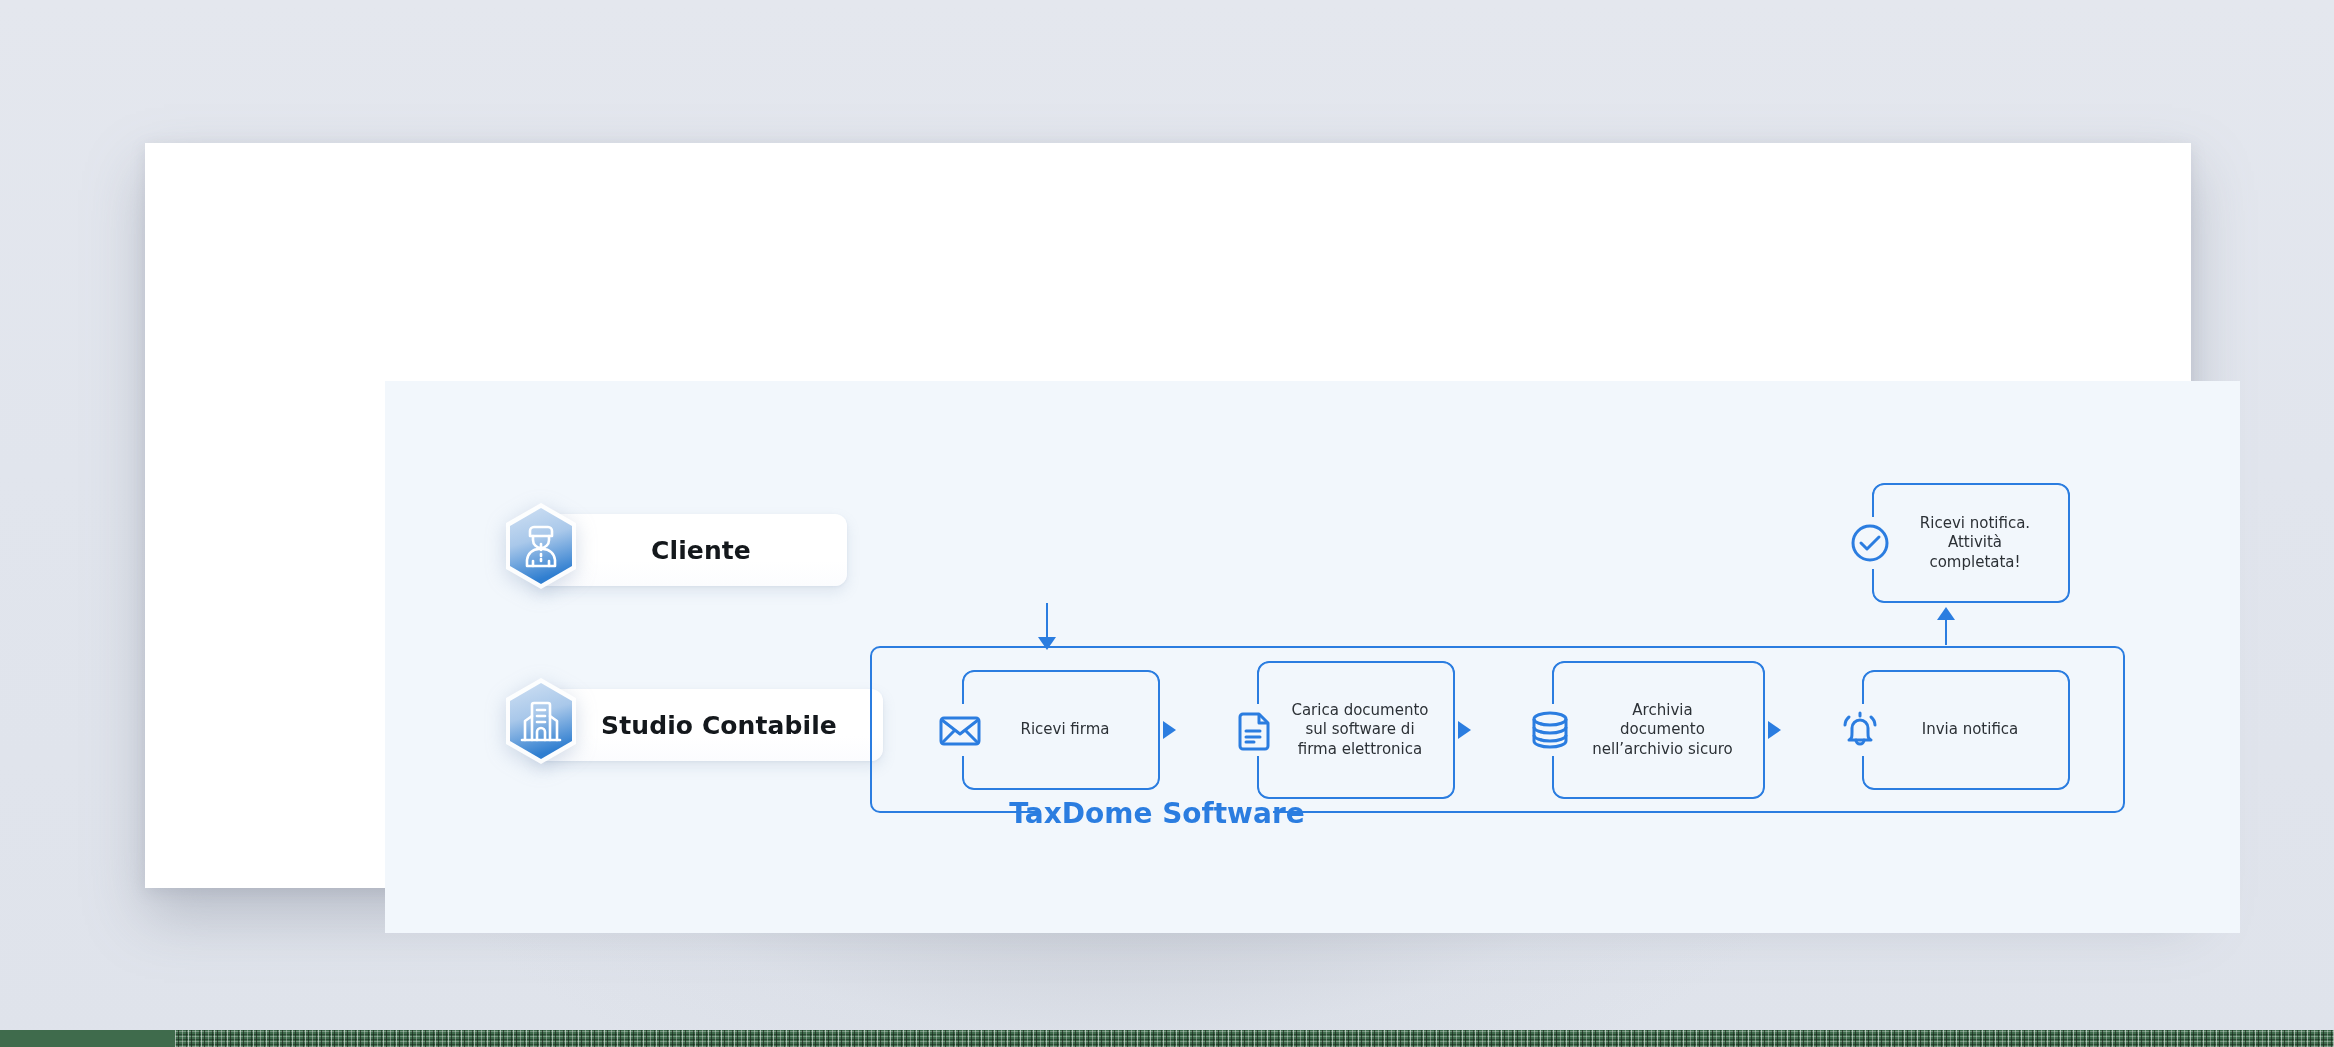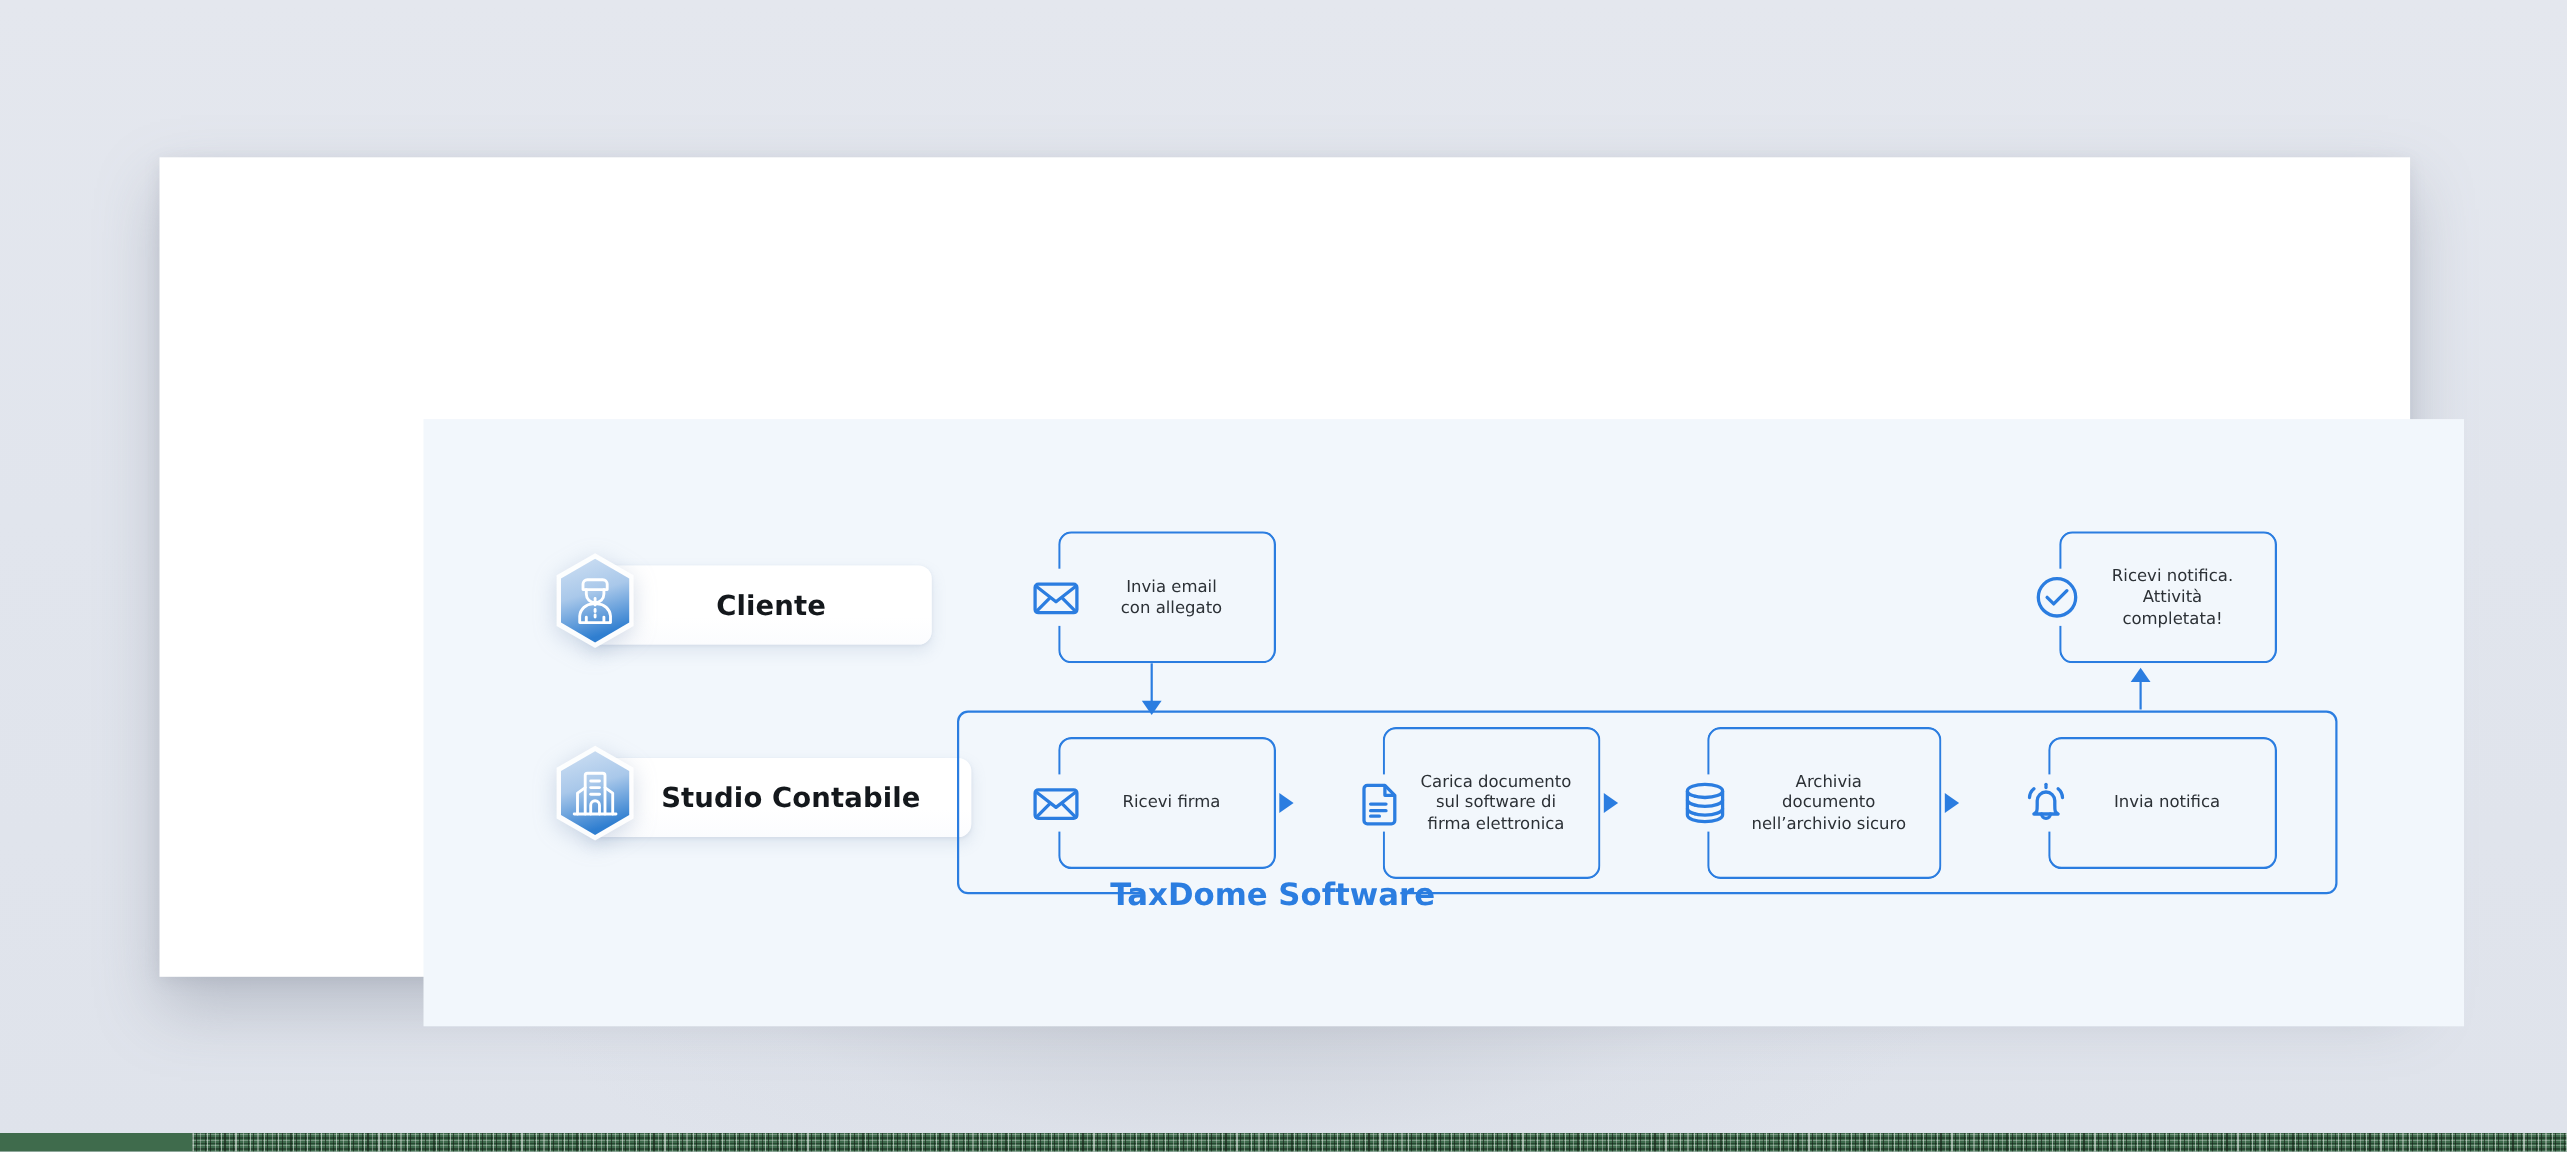--- a/index.html
+++ b/index.html
@@ -278,33 +278,20 @@
         <path d="M50 40 l7 5 v19"></path>
         <path d="M37 34 h8"></path>
         <path d="M37 40 h8"></path>
         <path d="M37 46 h8"></path>
         <path d="M37 64 v-8 a4 4 0 0 1 8 0 v8"></path>
         <path d="M22 64 h38"></path>
       </g>
     </svg>
   </div>
 
-  <div class="flow-node" id="node-send-email" style="left:765px; top:340px; width:250px; height:120px;">
-    <div class="node-frame"></div>
-    <div class="node-frame-gap"></div>
-    <div class="node-icon">
-      <svg viewBox="0 0 48 48" width="48" height="48" xmlns="http://www.w3.org/2000/svg">
-        <rect x="5" y="12" width="38" height="26" rx="3" fill="none" stroke="#2b7de0" stroke-width="3"></rect>
-        <path d="M6 14 L24 28 L42 14" fill="none" stroke="#2b7de0" stroke-width="3" stroke-linecap="round" stroke-linejoin="round"></path>
-        <path d="M6 37 L18 25 M42 37 L30 25" fill="none" stroke="#2b7de0" stroke-width="3" stroke-linecap="round"></path>
-      </svg>
-    </div>
-    <div class="node-text">Invia email
-con allegato</div>
-  </div>
 
   <div class="v-connector" style="left:901px; top:460px; height:38px;"></div>
   <div class="v-arrow-head-down" style="left:893px; top:494px;"></div>
 
   <div class="flow-node" id="node-receive-notification" style="left:1675px; top:340px; width:250px; height:120px;">
     <div class="node-frame"></div>
     <div class="node-frame-gap"></div>
     <div class="node-icon">
       <svg viewBox="0 0 48 48" width="48" height="48" xmlns="http://www.w3.org/2000/svg">
         <circle cx="24" cy="24" r="17" fill="none" stroke="#2b7de0" stroke-width="3"></circle>

